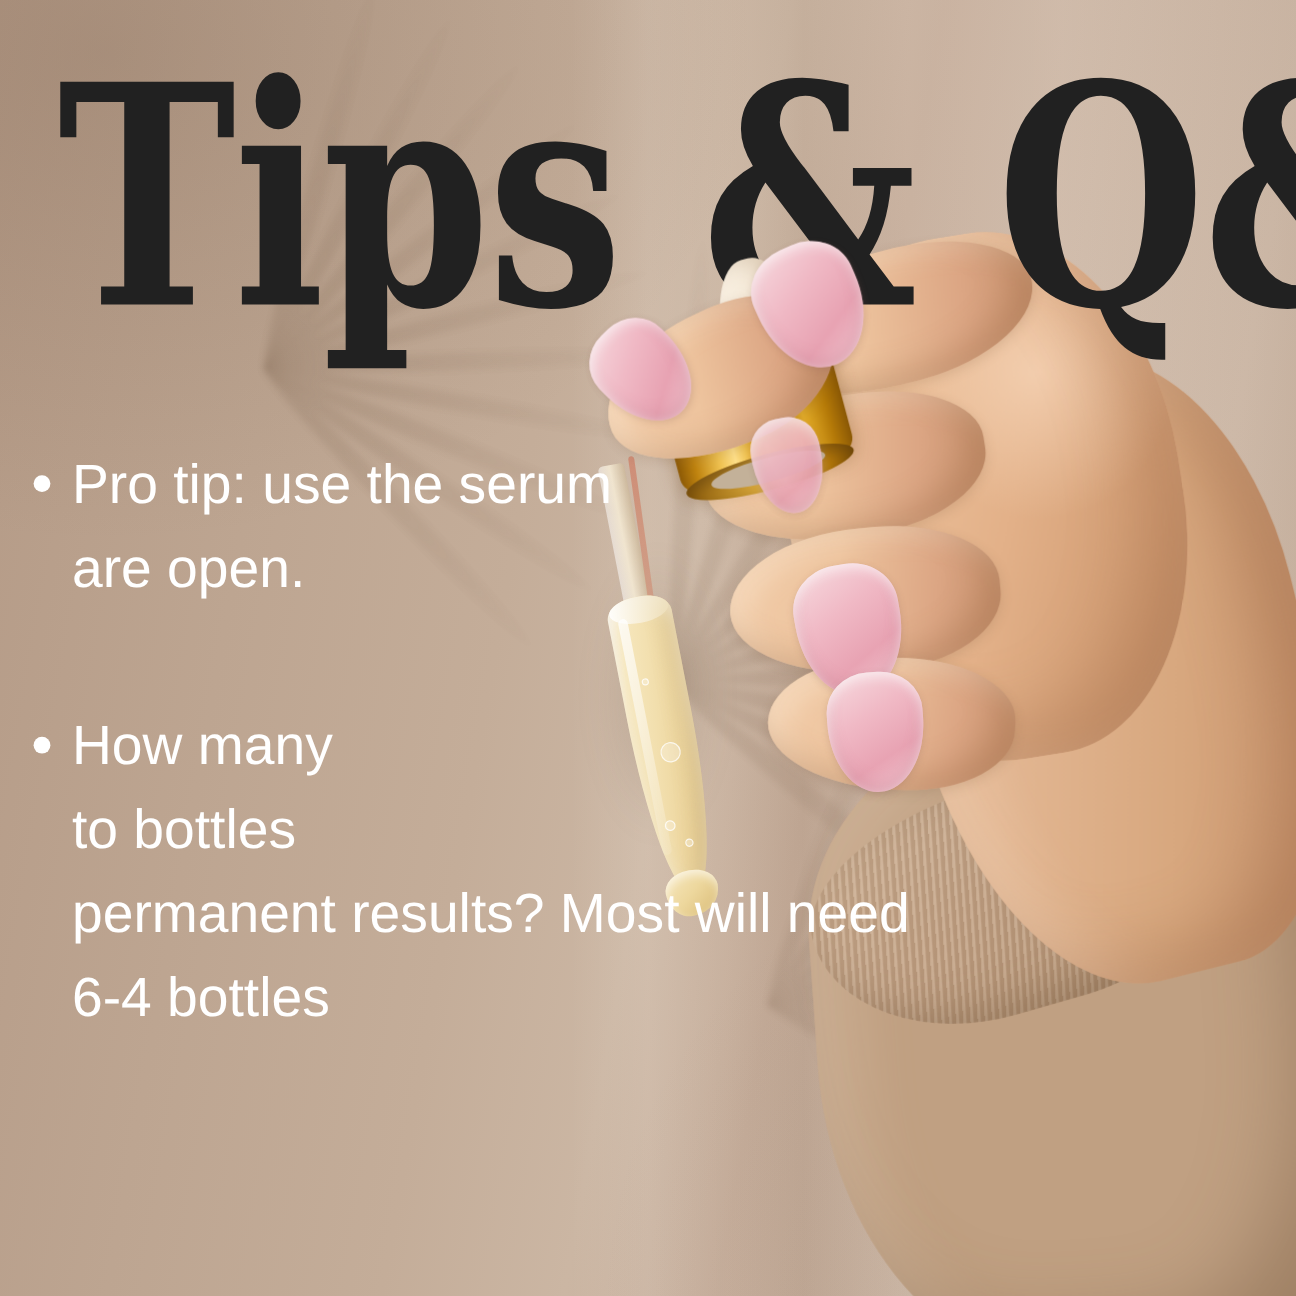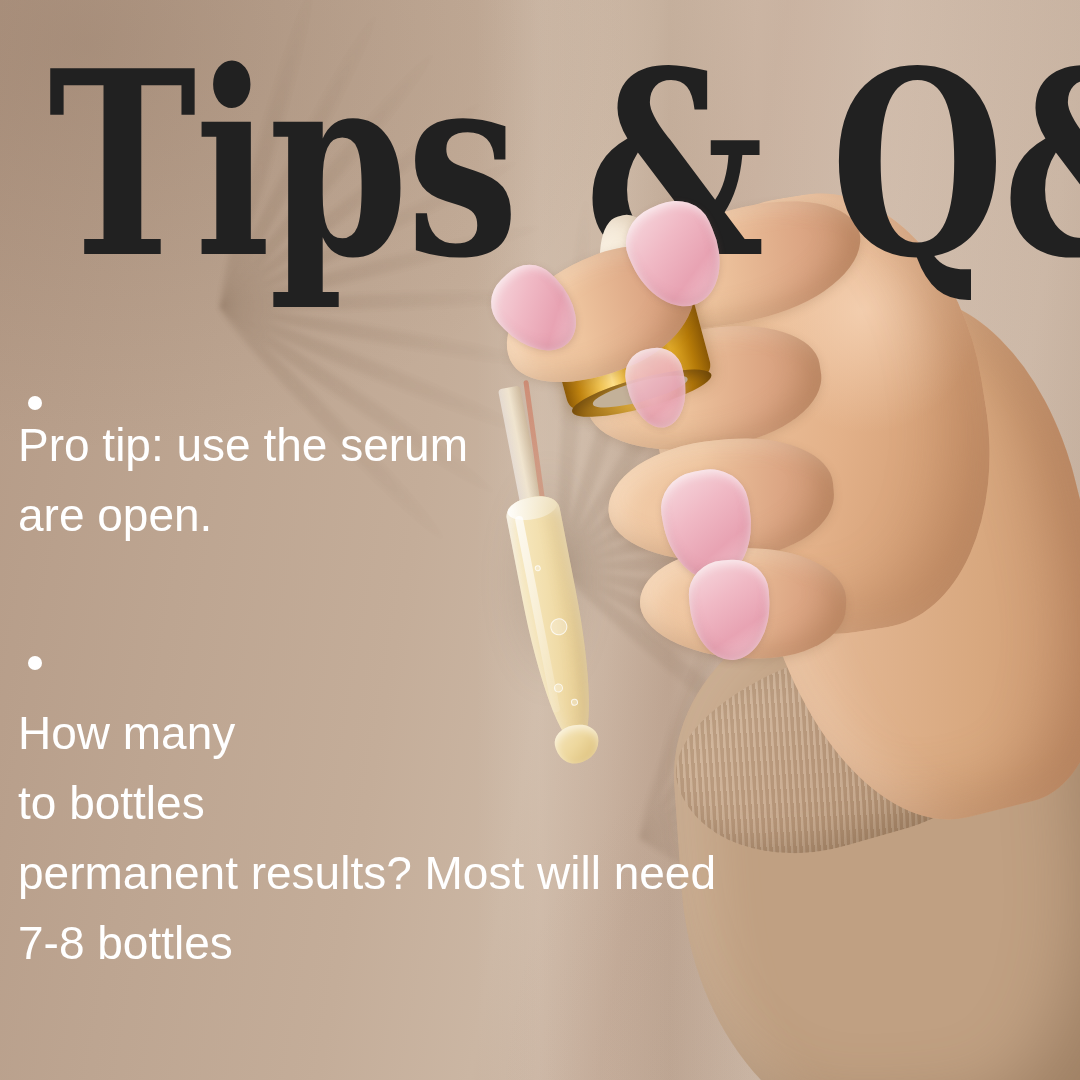--- a/index.html
+++ b/index.html
@@ -96,22 +96,22 @@
     position:absolute;
     left:18px; top:368px;
     width:900px;
     z-index:7;
     color:#ffffff;
     font-family:"Liberation Sans", sans-serif;
     font-weight:400;
     font-size:46px;
     line-height:70px;
   }
-  .bullet-block { display:flex; align-items:flex-start;flex-direction:column; }
-  .bullet-block + .bullet-block { margin-top:78px;gap:28px; }
+  .bullet-block { display:flex; align-items:flex-start; }
+  .bullet-block + .bullet-block { margin-top:78px; }
   .bullet-dot {
     flex:0 0 auto;
     width:14px; height:14px;
     border-radius:50%;
     background:#ffffff;
     margin:28px 18px 0 10px;
   }
   .bullet-lines { flex:1 1 auto; }
   .bullet-lines .ln { display:block; white-space:pre; }
 
@@ -467,19 +467,19 @@
         <span class="ln">are open.</span>
       </span>
     </div>
 
     <div class="bullet-block">
       <span class="bullet-dot"></span>
       <span class="bullet-lines">
         <span class="ln">How many</span>
         <span class="ln">to bottles</span>
         <span class="ln">permanent results? Most will need</span>
-        <span class="ln">7-8 bottles</span>
+        <span class="ln">6-4 bottles</span>
       </span>
     </div>
 
   </div>
 
 </div>
 
 </body></html>

